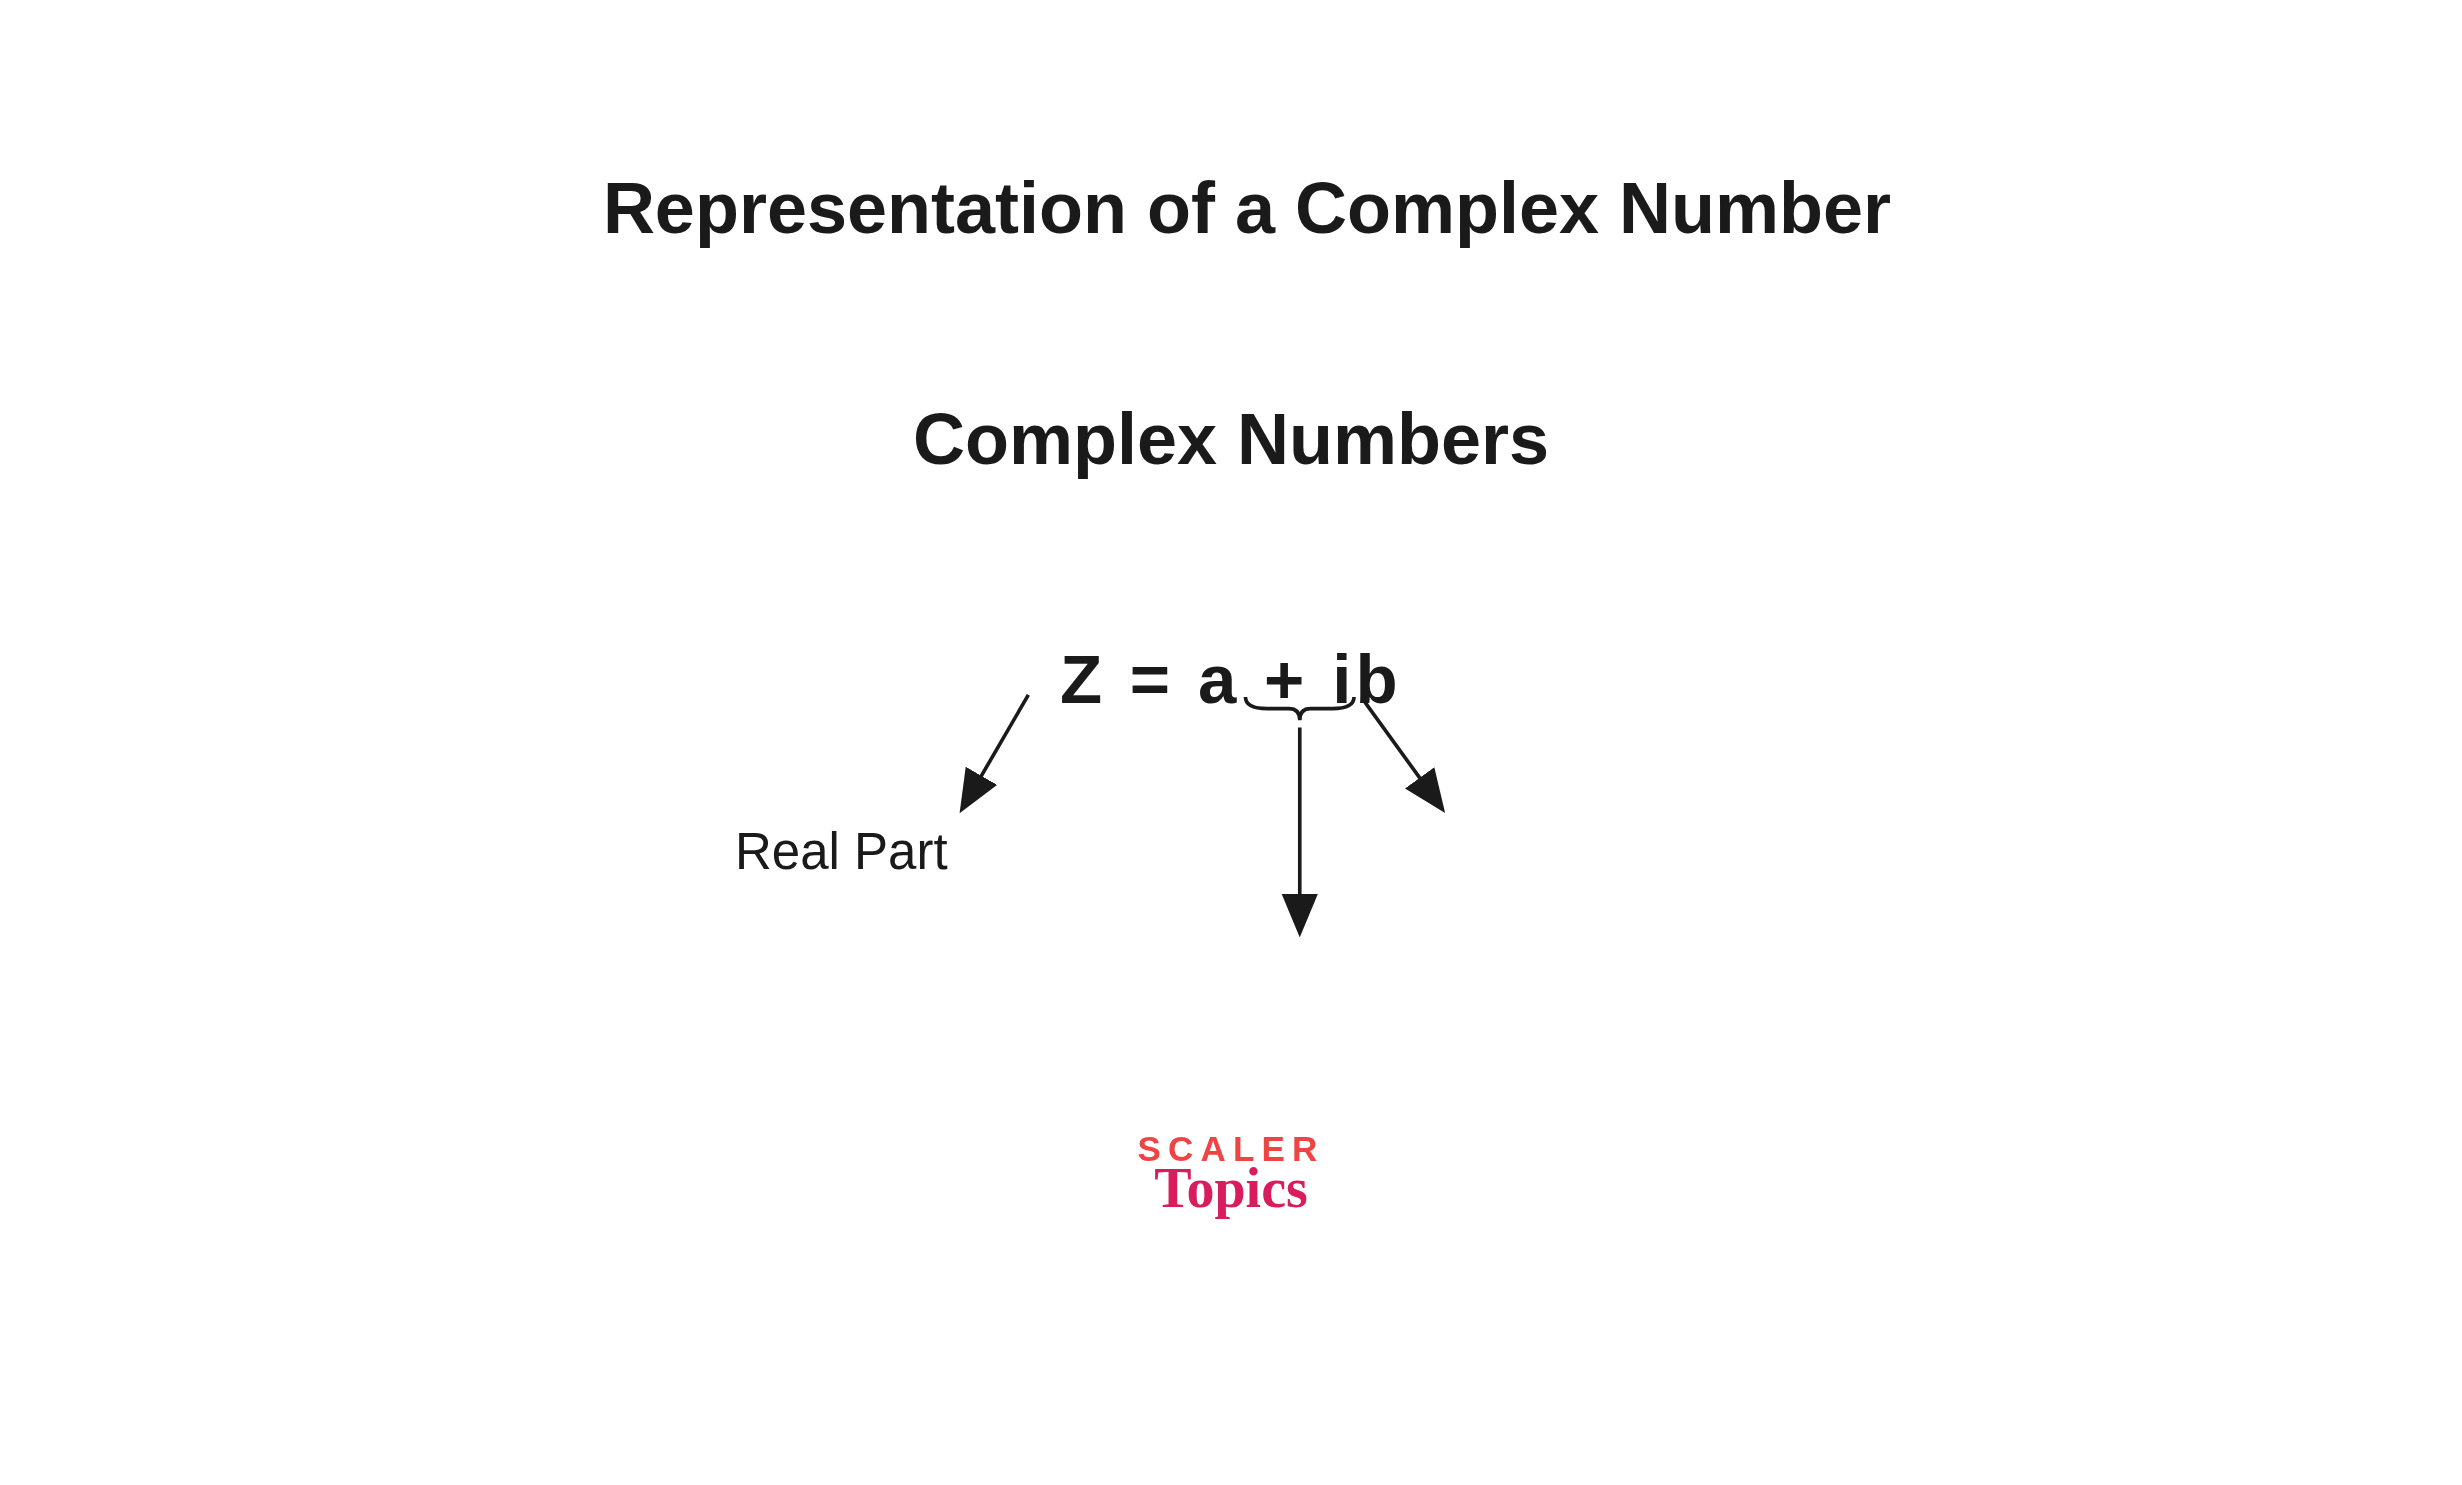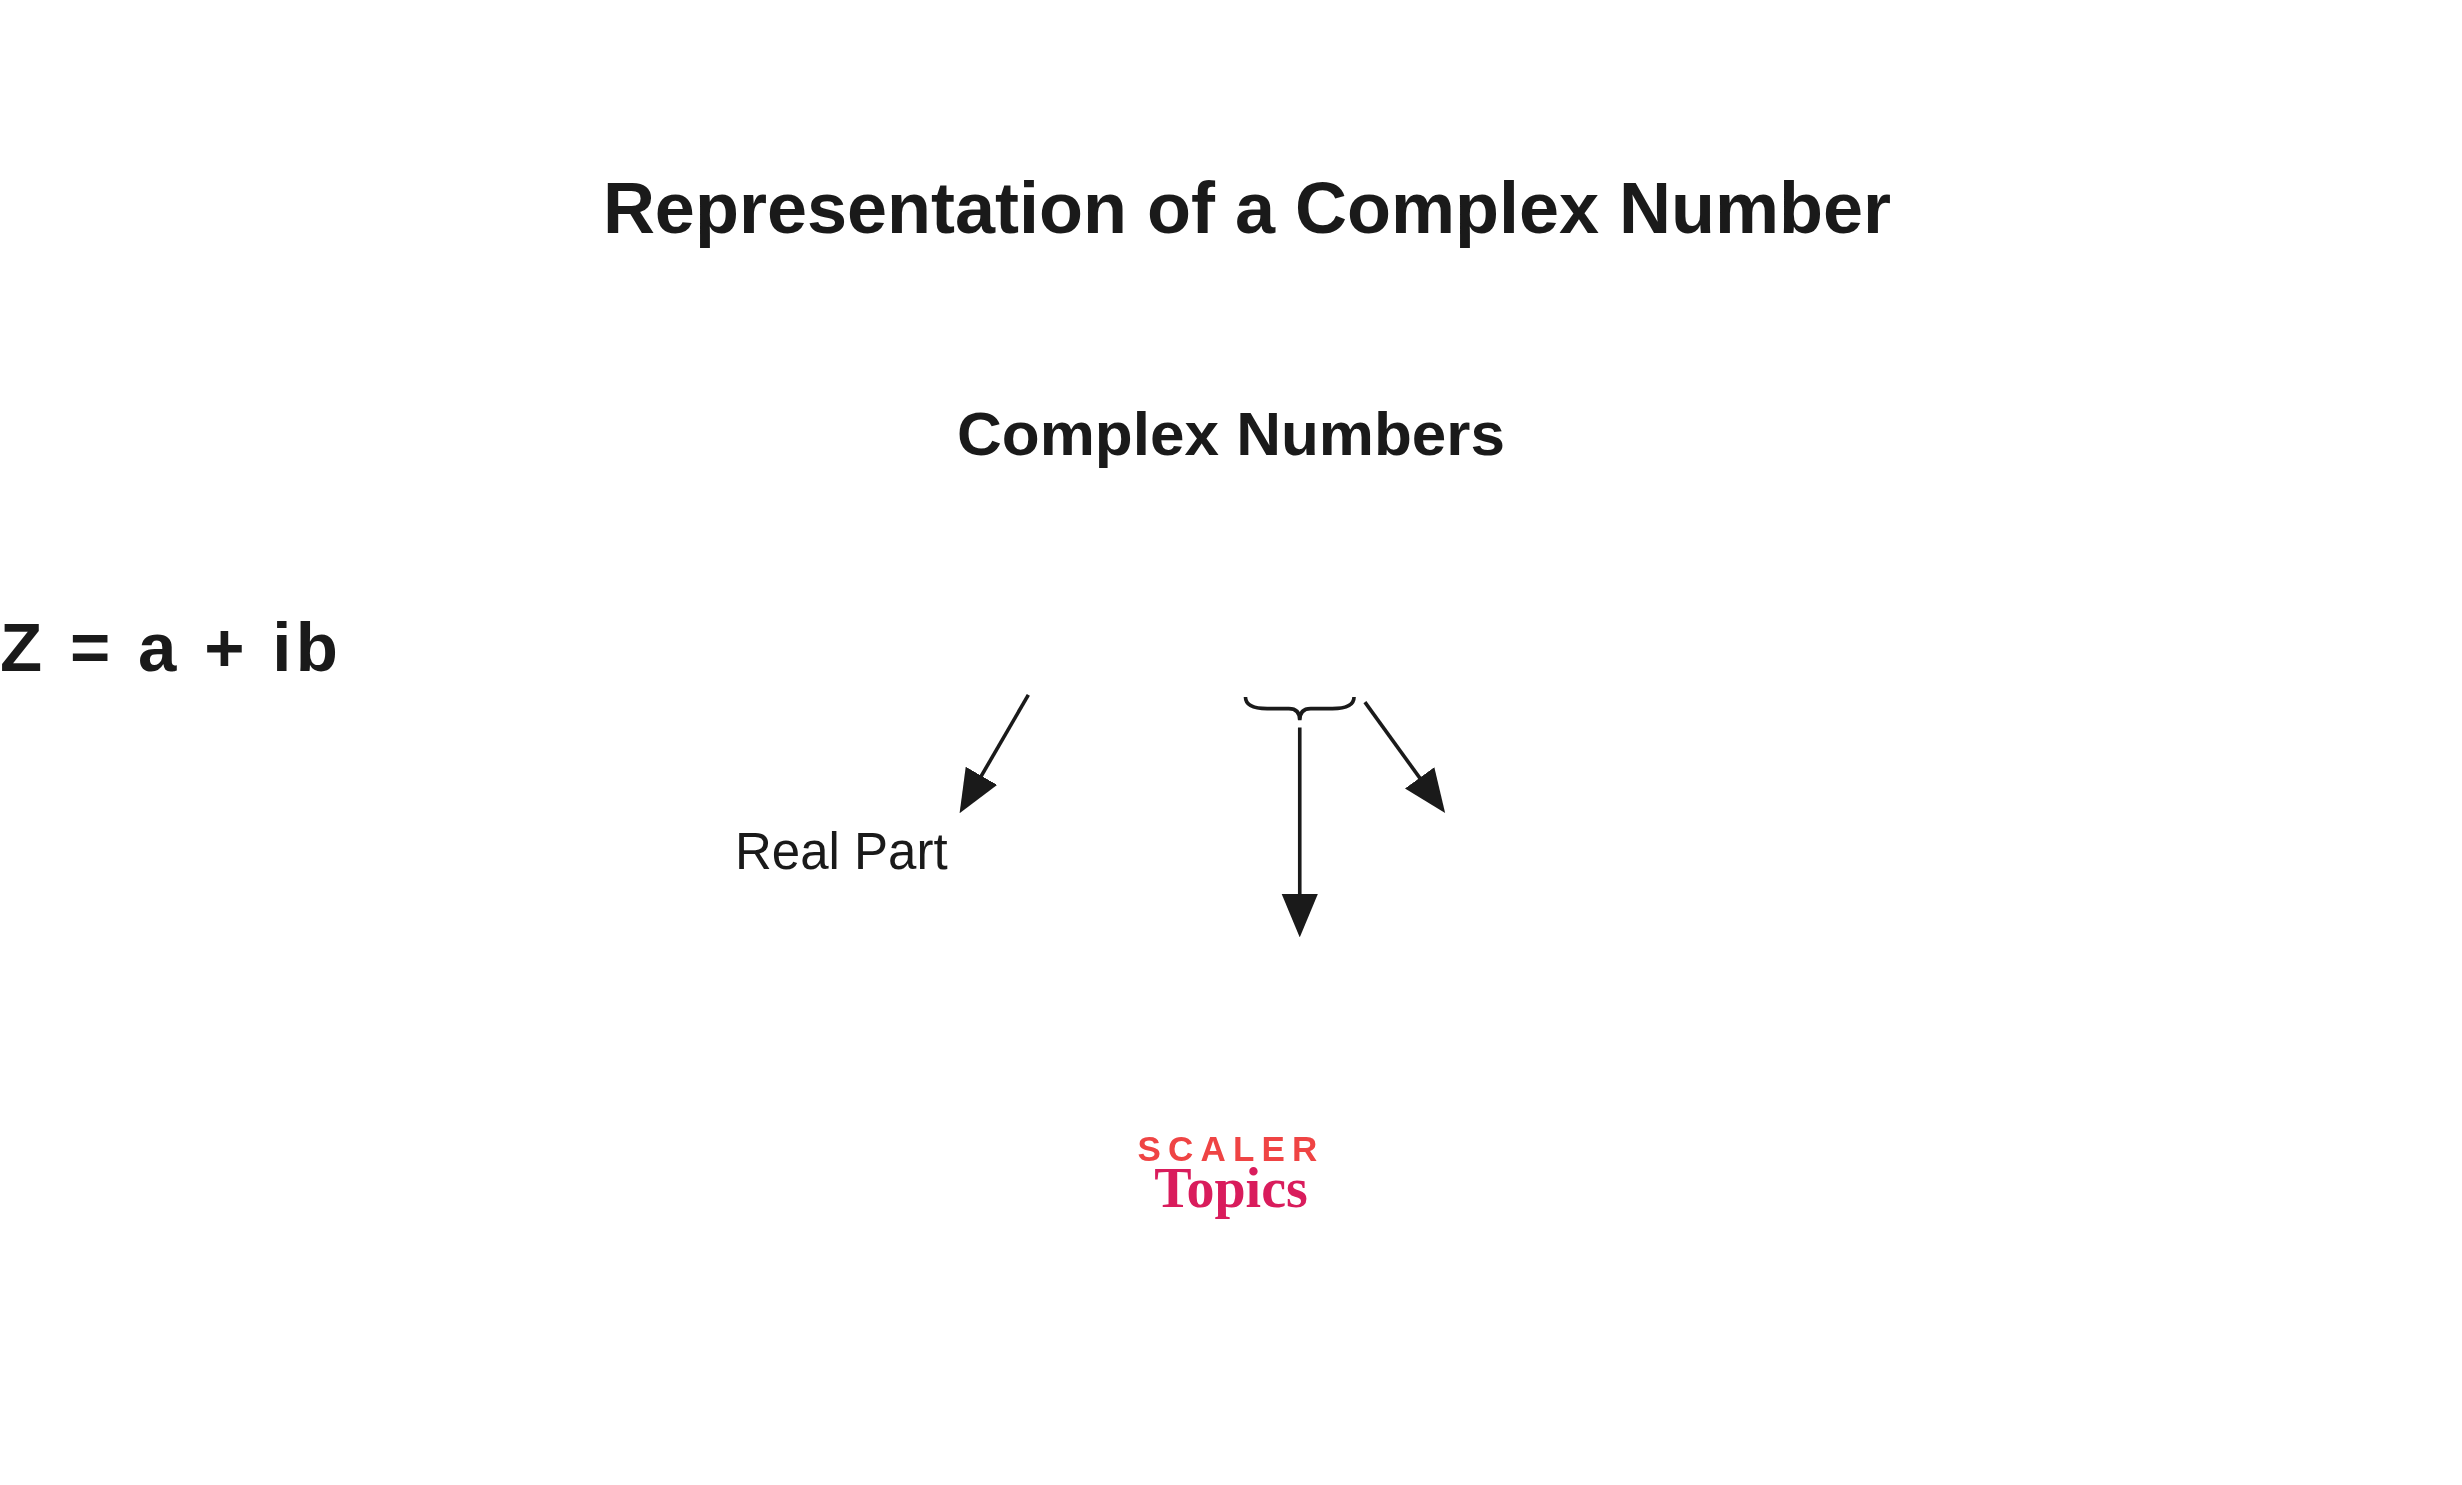--- a/index.html
+++ b/index.html
@@ -20,28 +20,29 @@
     font-size: 72px;
     font-weight: 700;
     padding-left: 32px;
   }
   .subtitle {
     position: absolute;
     top: 398px;
     left: 0;
     right: 0;
     text-align: center;
-    font-size: 62px;
+    font-size: 72px;
     font-weight: 600;
   }
   .equation {
     position: absolute;
-    top: 608px;
+    top: 640px;
     left: 0;
     right: 0;
+    text-align: center;
     font-size: 69px;
     font-weight: 700;
     letter-spacing: 4.3px;
   }
   .diagram-area {
     position: absolute;
     top: 684px;
     left: 50%;
     transform: translateX(-50%);
     width: 1158px;

